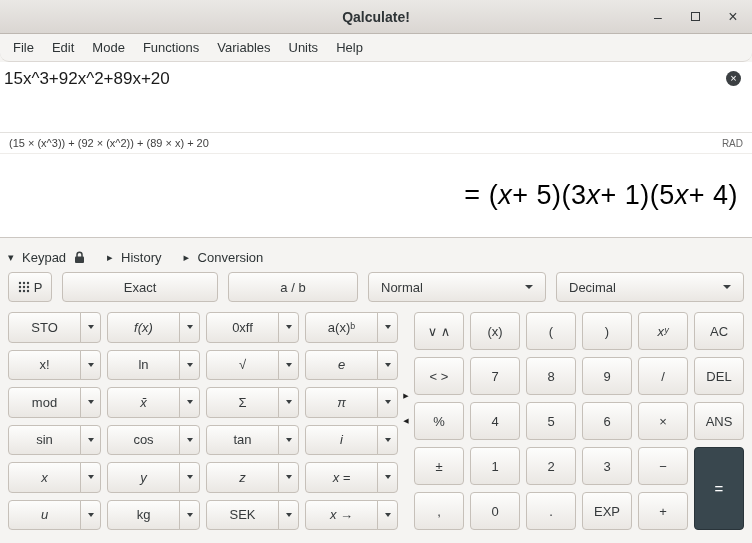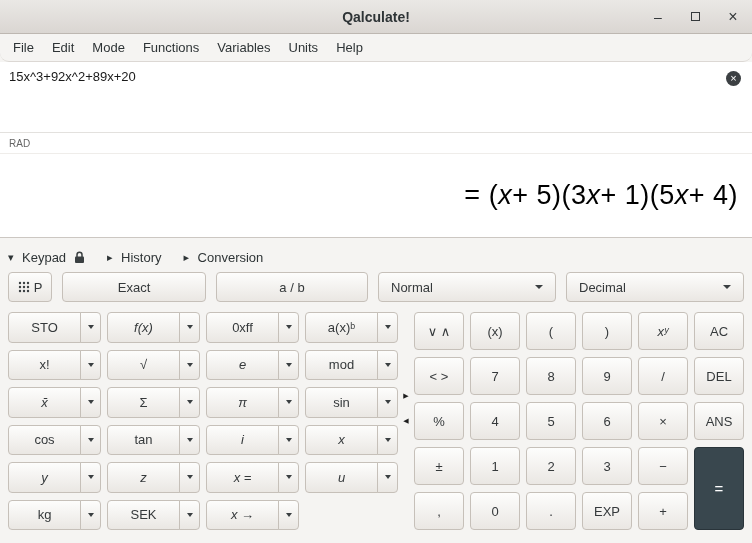--- a/index.html
+++ b/index.html
@@ -32,22 +32,22 @@
     display: flex; align-items: center;
     padding: 0 4px; font-size: 13px;
     background: #f5f4f2; border-bottom: 1px solid #dcd8d4; border-radius: 9px;
   }
   .menu-item { padding: 5px 9px; }
 
   
   .input-area {
     height: 71px; flex: 0 0 71px;
     background: #ffffff; border-bottom: 1px solid #e3e1de;
-    position: relative; padding: 7px 9px;
-    font-size: 13px; color: #1a1a1a;
+    position: relative; padding: 7px 4px;
+    font-size: 17px; color: #1a1a1a;
   }
   .clear-btn {
     position: absolute; right: 11px; top: 9px;
     width: 15px; height: 15px; border-radius: 50%;
     background: #3c4043; color: #fff;
     display: flex; align-items: center; justify-content: center;
   }
   .clear-btn::before { content: "×"; font-size: 11px; line-height: 1; }
 
   
@@ -79,22 +79,22 @@
 
   .controls { display: flex; gap: 10px; margin-top: 2px; height: 30px; }
   .btn {
     background: linear-gradient(#fdfdfc, #eae7e3);
     border: 1px solid #c6c0b9; border-radius: 4px;
     font-family: inherit; font-size: 13px; color: #35393b;
     display: flex; align-items: center; justify-content: center;
     outline: none;
   }
   .pbtn { width: 44px; gap: 4px; }
-  .w-exact { width: 144px; }
-  .w-frac { width: 152px; }
+  .w-exact { width: 156px; }
+  .w-frac { width: 130px; }
   .dropdown { justify-content: space-between; padding: 0 12px; text-align: left; gap: 28px; }
   .w-mode { width: 178px; }
   .w-base { flex: 1; text-align: right; }
   .dtri {
     width: 0; height: 0; display: inline-block;
     border-left: 4px solid transparent; border-right: 4px solid transparent;
     border-top: 4.5px solid #3a3f41;
   }
   .dtri.small { border-left-width: 3.5px; border-right-width: 3.5px; border-top-width: 4px; }
 
@@ -154,20 +154,21 @@
       <span class="menu-item">Units</span>
       <span class="menu-item">Help</span>
     </div>
 
   <div class="input-area">
     <div>15x^3+92x^2+89x+20</div>
     <span class="clear-btn"></span>
   </div>
 
   <div class="status-row">
+    <span class="parsed">(15 × (x^3)) + (92 × (x^2)) + (89 × x) + 20</span>
     <span class="rad">RAD</span>
   </div>
 
   <div class="result-area">
       <span>= (</span>
       <span class="it">x</span>
       <span> + 5)(3</span>
       <span class="it">x</span>
       <span> + 1)(5</span>
       <span class="it">x</span>
@@ -245,20 +246,26 @@
             </button>
           </div>
           <div class="kgroup">
             <button class="kbtn kmain">a(x)ᵇ</button>
             <button class="kbtn karrow">
               <span class="dtri small"></span>
             </button>
           </div>
           <div class="kgroup">
             <button class="kbtn kmain">x!</button>
+            <button class="kbtn karrow">
+              <span class="dtri small"></span>
+            </button>
+          </div>
+          <div class="kgroup">
+            <button class="kbtn kmain">ln</button>
             <button class="kbtn karrow">
               <span class="dtri small"></span>
             </button>
           </div>
           <div class="kgroup">
             <button class="kbtn kmain">√</button>
             <button class="kbtn karrow">
               <span class="dtri small"></span>
             </button>
           </div>

